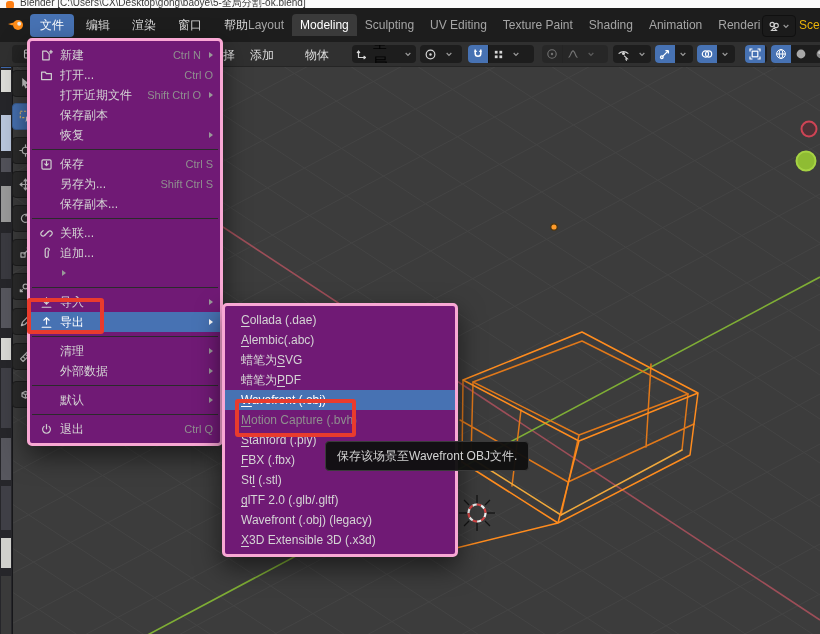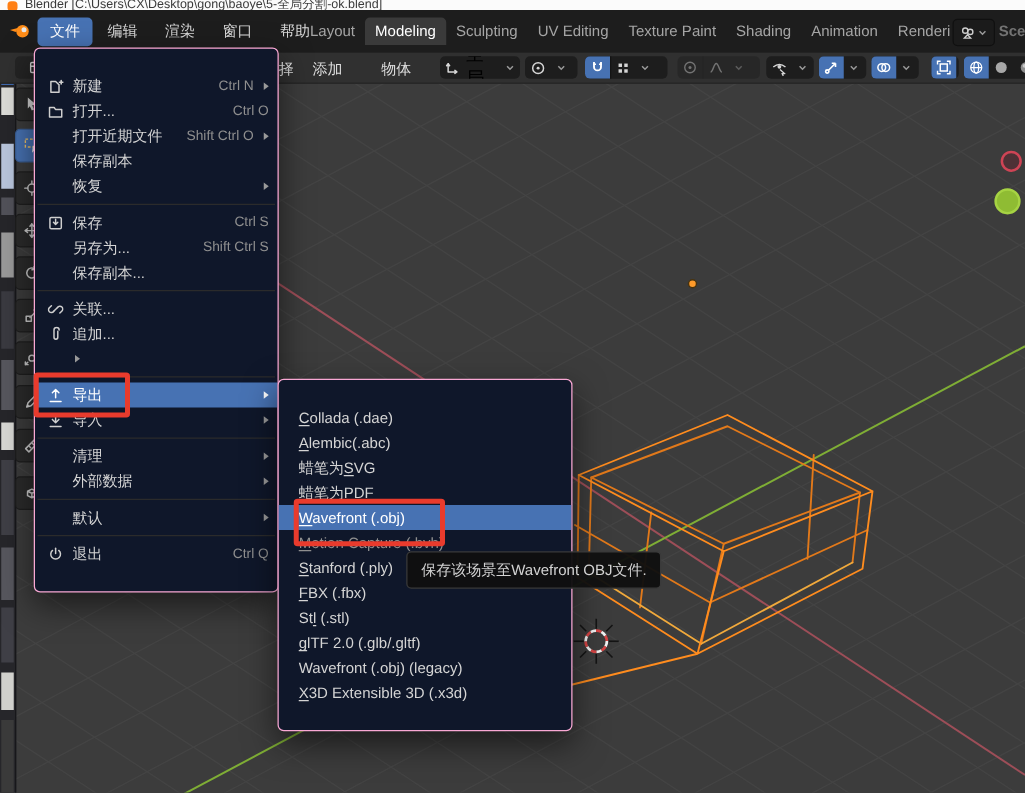--- a/index.html
+++ b/index.html
@@ -15,36 +15,36 @@
   #titlebar .ttl{position:absolute;left:20px;top:-4px;font-size:10px;color:#3a3a3a;white-space:nowrap;}
   
   #topbar{position:absolute;left:0;top:8px;width:820px;height:34px;background:#1d1d1d;z-index:10;border-bottom:1px solid #121212;}
   #topbar-menus{position:absolute;left:30px;top:0;height:34px;display:flex;align-items:center;gap:2px;}
   .tmenu{font-size:12px;color:#d8d8d8;padding:3px 10px;border-radius:4px;white-space:nowrap;}
   .tmenu.on{background:#4772b3;color:#fff;}
   #topbar-tabs{position:absolute;left:240px;top:0;height:34px;display:flex;align-items:center;gap:0;}
   .ttab{font-size:12px;color:#a5a5a5;padding:4px 8px;border-radius:4px 4px 0 0;white-space:nowrap;}
   .ttab.on{color:#ffffff;background:#3a3a3a;}
   #scene-pill{position:absolute;left:762px;top:7px;width:32px;height:20px;background:#1b1b1b;border:1px solid #101010;border-radius:4px;display:flex;align-items:center;justify-content:center;gap:2px;}
-  #scene-label{position:absolute;left:799px;top:10px;font-size:12px;color:#737373;width:21px;overflow:hidden;white-space:nowrap;font-weight:bold;}
+  #scene-label{position:absolute;left:799px;top:10px;font-size:12px;color:#eab308;width:21px;overflow:hidden;white-space:nowrap;}
   #blender-logo{position:absolute;left:7px;top:10px;}
   
   #vheader{position:absolute;left:0;top:42px;width:820px;height:24px;background:#303030;border-bottom:1px solid #252525;z-index:10;}
   #vheader .hlbl{position:absolute;top:5px;font-size:12px;color:#dedede;white-space:nowrap;}
   .pill{position:absolute;top:3px;height:18px;background:#1d1d1d;border-radius:4px;display:flex;align-items:center;overflow:hidden;}
   .pbtn{height:18px;display:flex;align-items:center;justify-content:center;padding:0 4px;}
   .pbtn.blue{background:#4772b3;}
   .pill.dim{opacity:.42;}
   .vsep{width:1px;height:18px;background:#141414;}
   #editor-type-btn{position:absolute;left:12px;top:3px;width:34px;height:18px;background:#242424;border-radius:4px;display:flex;align-items:center;justify-content:center;gap:2px;}
   
   .tool{position:absolute;left:12px;width:27px;height:27px;background:#2b2b2b;border:1px solid #1e1e1e;border-radius:4px;display:flex;align-items:center;justify-content:center;z-index:7;box-sizing:border-box;}
   .tool.on{background:#4772b3;border-color:#35movie;border-color:#3a5e94;}
   
-  .menu{position:absolute;background:#0f172a;border:1px solid #f9a8d4;border-radius:5px;box-shadow:0 10px 26px rgba(0,0,0,.55);padding:20px 0;font-size:12px;color:#d4d4d4;box-sizing:border-box;}
+  .menu{position:absolute;background:#701a75;border:3px solid #f9a8d4;border-radius:5px;box-shadow:0 10px 26px rgba(0,0,0,.55);padding:4px 0;font-size:12px;color:#d4d4d4;box-sizing:border-box;}
   #file-menu{left:27px;top:38px;width:196px;z-index:20;}
   #export-submenu{left:222px;top:303px;width:236px;z-index:21;text-align:right;}
   .mrow{height:20px;display:flex;align-items:center;padding:0 7px 0 8px;gap:6px;}
   .mrow .ic{flex:0 0 16px;display:flex;align-items:center;justify-content:center;}
   .mrow .lbl{flex:1;white-space:nowrap;overflow:hidden;}
   .mrow .sc{color:#8f8f8f;font-size:11px;white-space:nowrap;}
   .arr{width:0;height:0;border-left:4px solid #999;border-top:3.5px solid transparent;border-bottom:3.5px solid transparent;margin-left:2px;}
   .mrow.hl{background:#4772b3;color:#ffffff;}
   .mrow.hl .arr{border-left-color:#fff;}
   .msep{height:1px;background:#2b2b2b;margin:4px 2px;}
@@ -505,36 +505,36 @@
           <path d="M8.6,2.8 a1.9,1.9 0 0 0 -3.8,0 v5.4 a1.4,1.4 0 0 0 2.8,0 v-4.6"></path>
         </svg>
       </span>
       <span class="lbl">追加...</span>
     </div>
     <div class="mrow">
       <span class="ic"></span>
       <span class="arr"></span>
     </div>
     <div class="msep"></div>
+    <div class="mrow">
+      <span class="ic">
+        <svg width="13" height="13" viewBox="0 0 12 12" fill="none" stroke="#cfcfcf" stroke-width="1.1" stroke-linecap="round" stroke-linejoin="round">
+          <path d="M6,1.5 v6 M3.6,5.1 L6,7.5 L8.4,5.1 M2,10.4 h8"></path>
+        </svg>
+      </span>
+      <span class="lbl">导入</span>
+      <span class="arr"></span>
+    </div>
     <div class="mrow hl">
       <span class="ic">
         <svg width="13" height="13" viewBox="0 0 12 12" fill="none" stroke="#ffffff" stroke-width="1.1" stroke-linecap="round" stroke-linejoin="round">
           <path d="M6,7.5 v-6 M3.6,3.9 L6,1.5 L8.4,3.9 M2,10.4 h8"></path>
         </svg>
       </span>
       <span class="lbl">导出</span>
-      <span class="arr"></span>
-    </div>
-    <div class="mrow">
-      <span class="ic">
-        <svg width="13" height="13" viewBox="0 0 12 12" fill="none" stroke="#cfcfcf" stroke-width="1.1" stroke-linecap="round" stroke-linejoin="round">
-          <path d="M6,1.5 v6 M3.6,5.1 L6,7.5 L8.4,5.1 M2,10.4 h8"></path>
-        </svg>
-      </span>
-      <span class="lbl">导入</span>
       <span class="arr"></span>
     </div>
     <div class="msep"></div>
     <div class="mrow">
       <span class="ic"></span>
       <span class="lbl">清理</span>
       <span class="arr"></span>
     </div>
     <div class="mrow">
       <span class="ic"></span>

